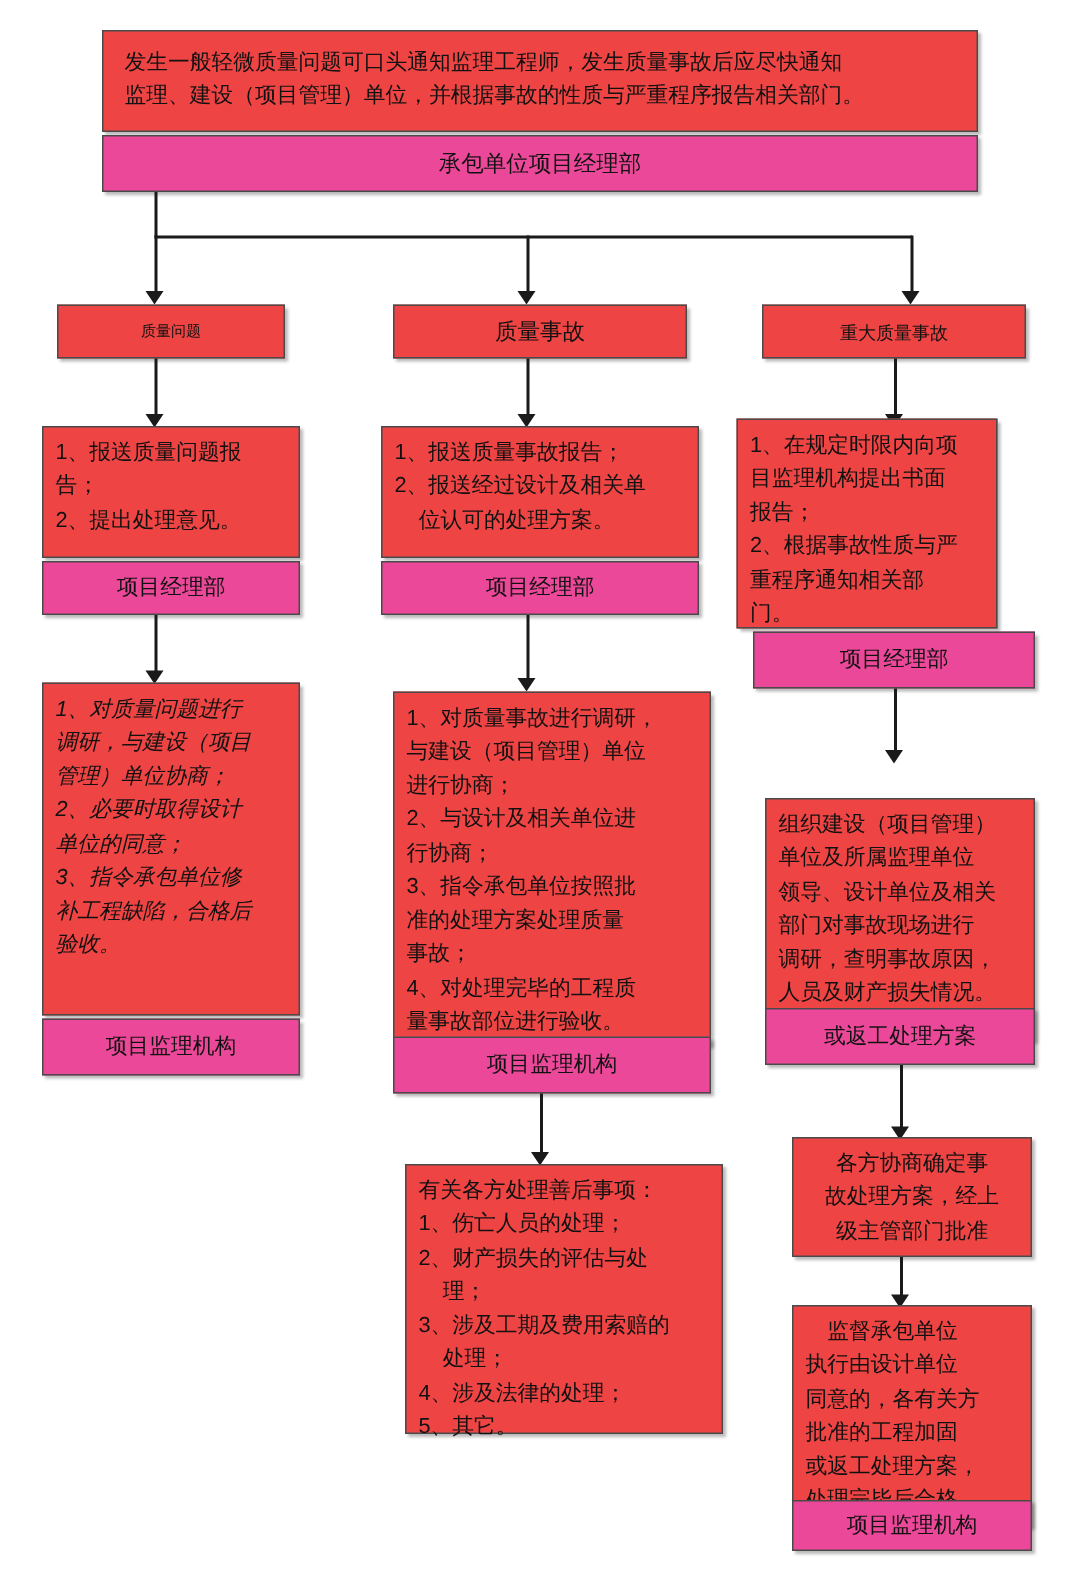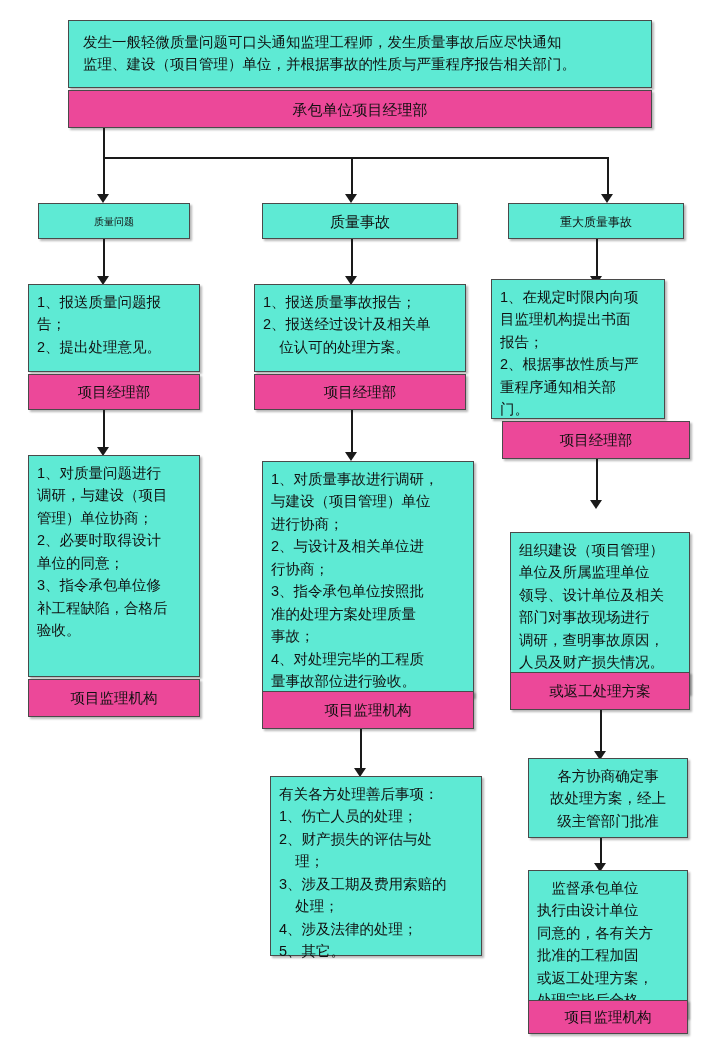--- a/index.html
+++ b/index.html
@@ -10,21 +10,21 @@
     color:#111;
     position:relative;
     overflow:hidden;
   }
   .canvas{position:relative;width:720px;height:1056px;}
 
   .box{
     position:absolute;
     box-sizing:border-box;
     border:1px solid #4a4a4a;
-    background:#5eead4;
+    background:#ef4444;
     box-shadow:2px 2px 2px rgba(0,0,0,0.28);
     padding:6px 8px;
     font-size:14.5px;
     line-height:1.55;
     white-space:pre-wrap;
   }
   .box.gray{
     background:#ec4899;
     text-align:center;
     padding:5px 6px;
@@ -74,21 +74,21 @@
   <div class="arrow" style="left:97px;top:276px;"></div>
 
   <div class="box" style="left:28px;top:284px;width:172px;height:88px;">1、报送质量问题报
 告；
 2、提出处理意见。</div>
   <div class="box gray" style="left:28px;top:374px;width:172px;height:36px;line-height:24px;">项目经理部</div>
 
   <div class="line vline" style="left:103px;top:410px;height:40px;"></div>
   <div class="arrow" style="left:97px;top:447px;"></div>
 
-  <div class="box" style="left:28px;top:455px;width:172px;height:222px;">1、对质量问题进行
+  <div class="box" style="left:28px;top:455px;width:172px;height:222px;font-style:italic;">1、对质量问题进行
 调研，与建设（项目
 管理）单位协商；
 2、必要时取得设计
 单位的同意；
 3、指令承包单位修
 补工程缺陷，合格后
 验收。</div>
   <div class="box gray" style="left:28px;top:679px;width:172px;height:38px;line-height:26px;">项目监理机构</div>
 
   <div class="box center" style="left:262px;top:203px;width:196px;height:36px;font-size:15px;line-height:24px;">质量事故</div>

